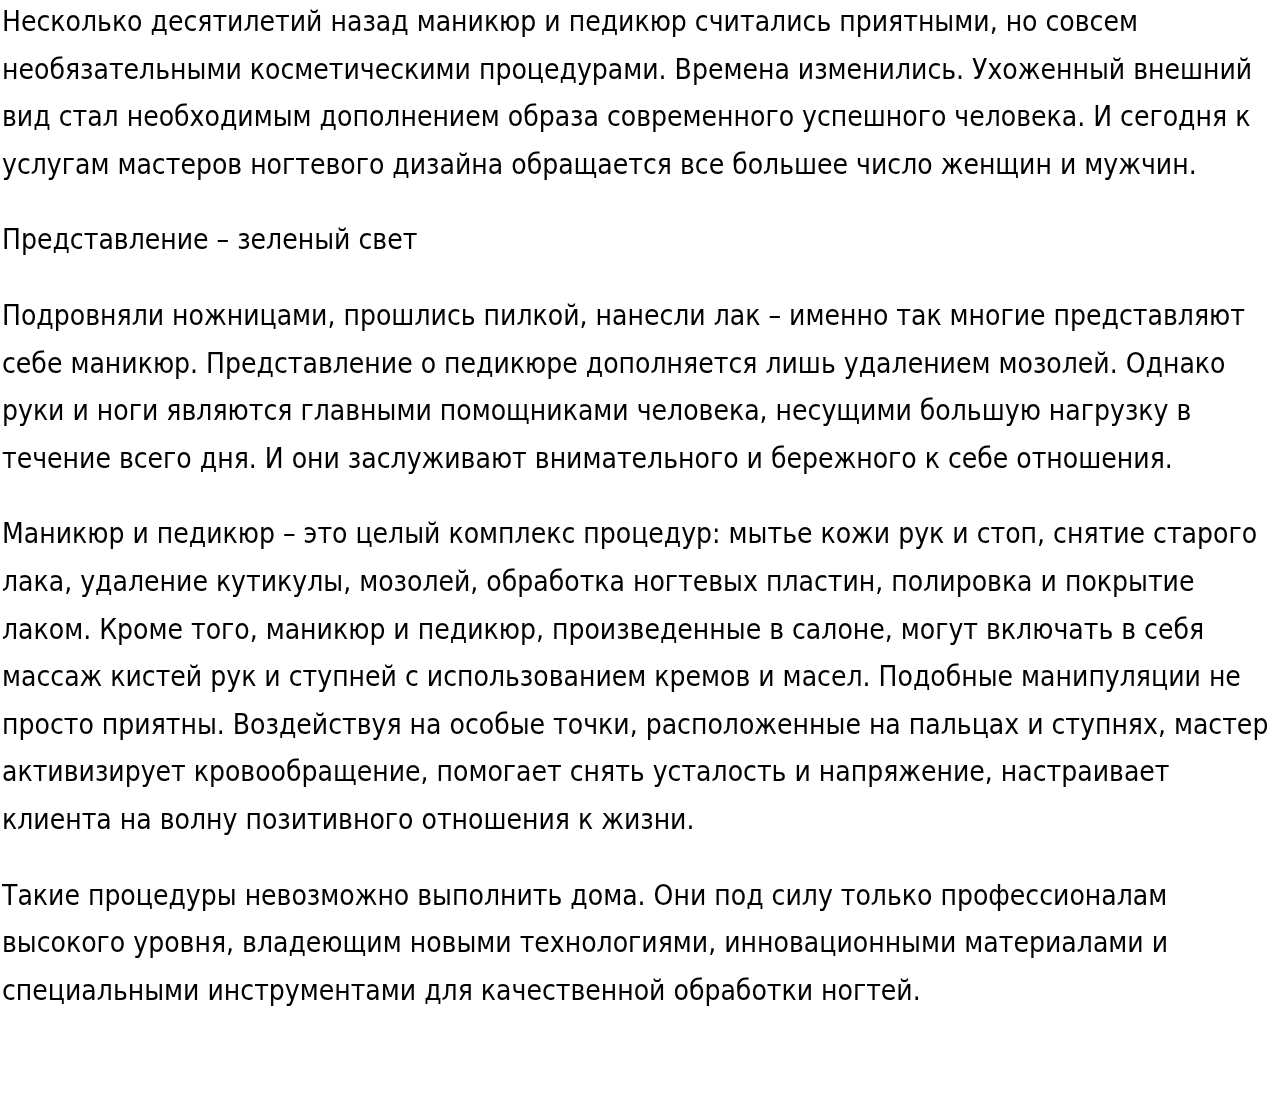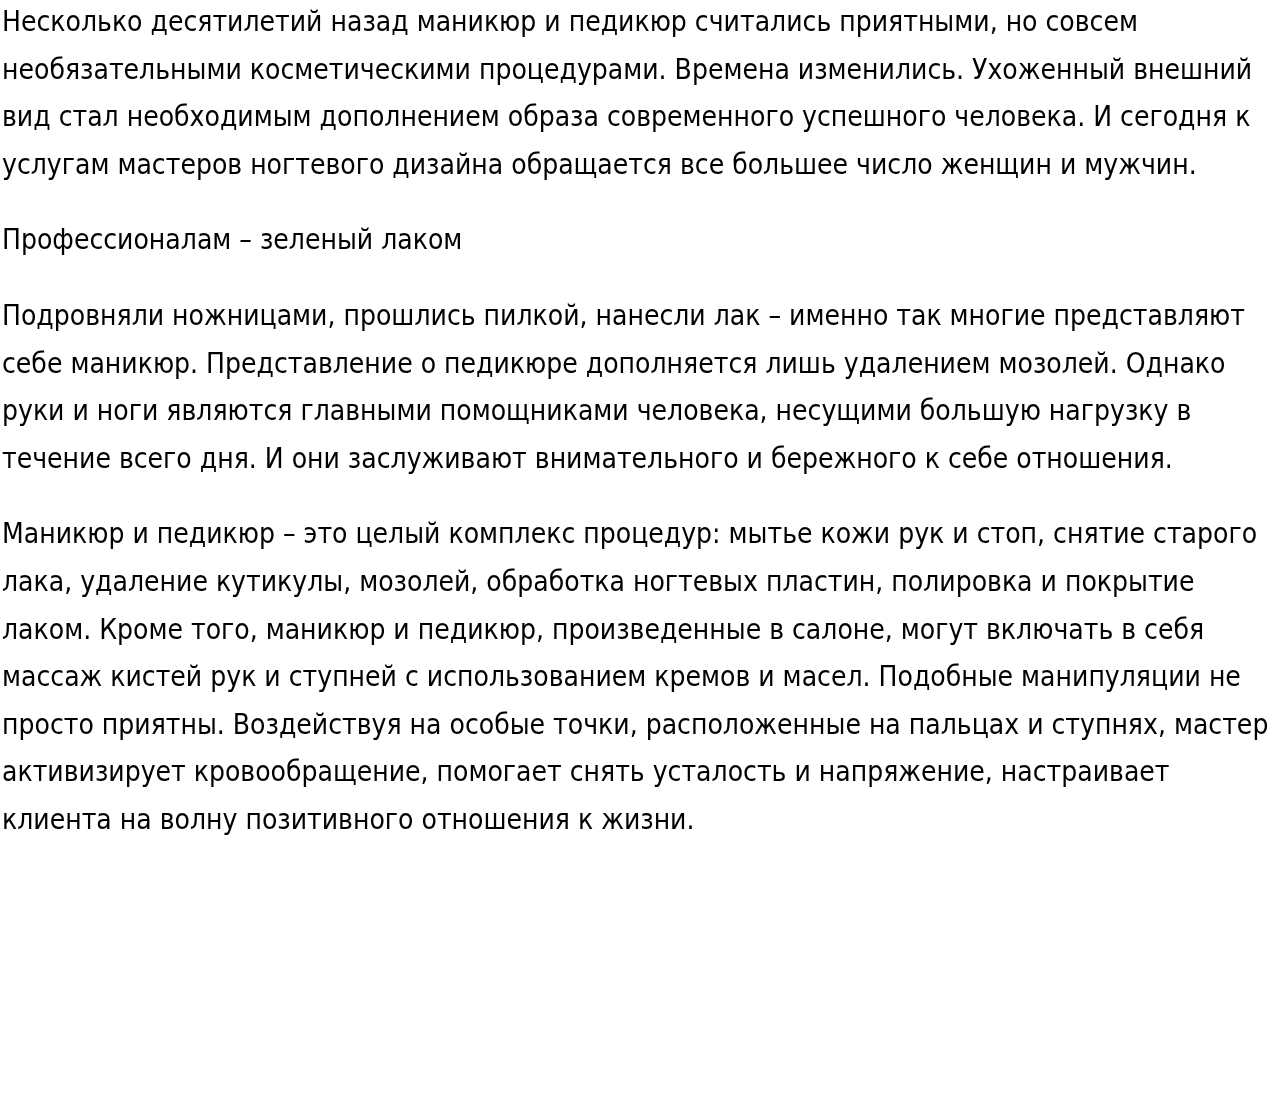--- a/index.html
+++ b/index.html
@@ -30,19 +30,20 @@
   .doc p.first {
     margin-top: -2px;
   }
 </style>
 </head>
 <body>
 
 <main class="doc">
   <p class="first">Несколько десятилетий назад маникюр и педикюр считались приятными, но совсем необязательными косметическими процедурами. Времена изменились. Ухоженный внешний вид стал необходимым дополнением образа современного успешного человека. И сегодня к услугам мастеров ногтевого дизайна обращается все большее число женщин и мужчин.</p>
 
-  <p>Профессионалам – зеленый лаком</p>
+  <p>Представление – зеленый свет</p>
 
   <p>Подровняли ножницами, прошлись пилкой, нанесли лак – именно так многие представляют себе маникюр. Представление о педикюре дополняется лишь удалением мозолей. Однако руки и ноги являются главными помощниками человека, несущими большую нагрузку в течение всего дня. И они заслуживают внимательного и бережного к себе отношения.</p>
 
   <p>Маникюр и педикюр – это целый комплекс процедур: мытье кожи рук и стоп, снятие старого лака, удаление кутикулы, мозолей, обработка ногтевых пластин, полировка и покрытие лаком. Кроме того, маникюр и педикюр, произведенные в салоне, могут включать в себя массаж кистей рук и ступней с использованием кремов и масел. Подобные манипуляции не просто приятны. Воздействуя на особые точки, расположенные на пальцах и ступнях, мастер активизирует кровообращение, помогает снять усталость и напряжение, настраивает клиента на волну позитивного отношения к жизни.</p>
 
+  <p>Такие процедуры невозможно выполнить дома. Они под силу только профессионалам высокого уровня, владеющим новыми технологиями, инновационными материалами и специальными инструментами для качественной обработки ногтей.</p>
 </main>
 
 </body></html>

